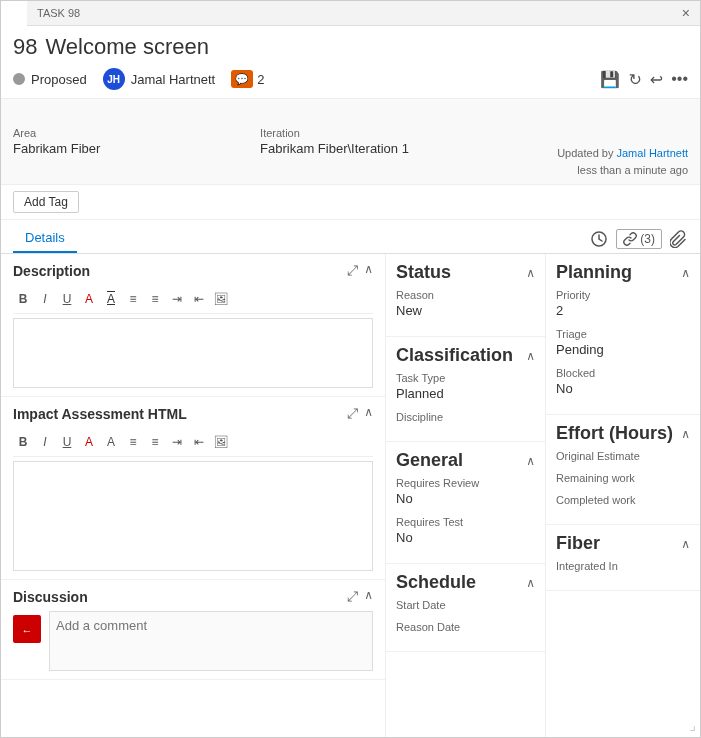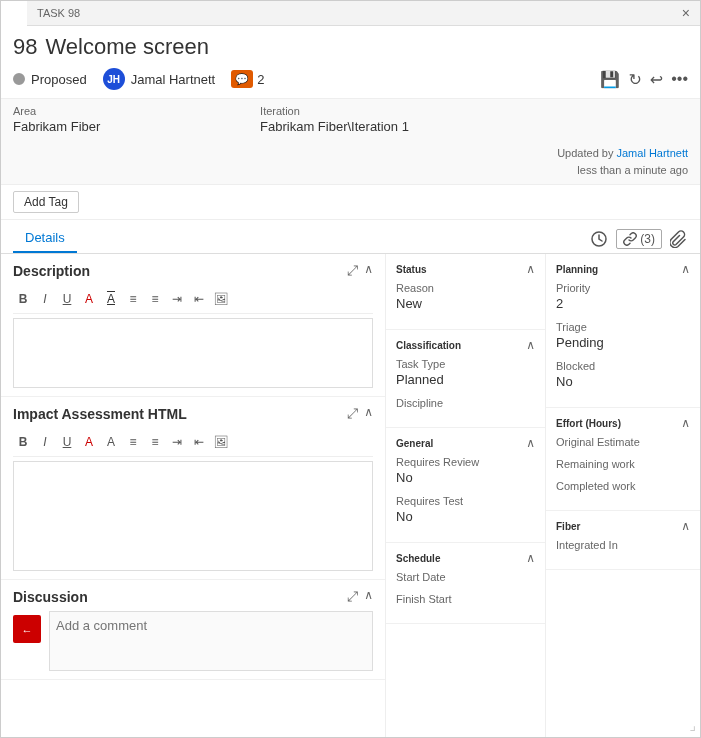--- a/index.html
+++ b/index.html
@@ -22,21 +22,21 @@
     .status-proposed { display: flex; align-items: center; gap: 6px; font-size: 13px; color: #333; }
     .status-dot { width: 12px; height: 12px; border-radius: 50%; background: #999; border: 2px solid #999; }
     .assignee { display: flex; align-items: center; gap: 6px; }
     .avatar-placeholder { width: 22px; height: 22px; border-radius: 50%; background: #1d4ed8; display: flex; align-items: center; justify-content: center; color: #fff; font-size: 10px; font-weight: bold; }
     .comment-badge { display: flex; align-items: center; gap: 4px; }
     .comment-icon { width: 22px; height: 18px; background: #e05a00; border-radius: 3px; display: flex; align-items: center; justify-content: center; color: #fff; font-size: 11px; }
     .toolbar-icons { margin-left: auto; display: flex; gap: 8px; align-items: center; }
     .toolbar-icon { font-size: 16px; color: #555; cursor: pointer; }
     
     
-    .meta-row { display: flex; align-items: flex-start; padding: 6px 12px; background: #f9f9f9; border-top: 1px solid #eee; border-bottom: 1px solid #eee; gap: 0; }
+    .meta-row { display: flex; align-items: center; padding: 6px 12px; background: #f9f9f9; border-top: 1px solid #eee; border-bottom: 1px solid #eee; gap: 0; }
     .meta-field { flex: 1; padding-right: 12px; }
     .meta-label { font-size: 11px; color: #666; }
     .meta-value { font-size: 13px; color: #333; font-weight: 400; margin-top: 2px; }
     .meta-updated { margin-left: auto; text-align: right; font-size: 11px; color: #666; line-height: 1.5; margin-top: 40px; }
     .meta-updated a { color: #0078d4; text-decoration: none; }
     
     
     .tag-row { padding: 6px 12px; border-bottom: 1px solid #eee; }
     .add-tag-btn { border: 1px solid #ccc; background: #fff; padding: 3px 10px; font-size: 12px; color: #333; cursor: pointer; border-radius: 2px; }
     
@@ -83,21 +83,21 @@
     .discussion-textarea { flex: 1; border: 1px solid #ddd; padding: 6px; font-size: 13px; color: #aaa; min-height: 60px; font-family: inherit; resize: none; background: #fafafa; }
     
     
     .chevron { font-size: 12px; color: #666; }
     
     
     .resize-handle { position: absolute; bottom: 4px; right: 4px; color: #ccc; font-size: 14px; }
     
     .right-col-section { padding: 8px 10px; border-bottom: 1px solid #f0f0f0; }
     .right-col-header { display: flex; justify-content: space-between; align-items: center; margin-bottom: 6px; }
-    .right-col-title { font-size: 10px; font-weight: 600; color: #333; }
+    .right-col-title { font-size: 18px; font-weight: 600; color: #333; }
     
     .window-content { flex: 1; display: flex; flex-direction: column; overflow: hidden; }
     
     .link-badge { display: flex; align-items: center; gap: 3px; background: transparent; border: 1px solid #aaa; border-radius: 2px; padding: 2px 6px; font-size: 12px; color: #555; cursor: pointer; }
   </style>
 </head>
 <body>
 
 <div class="window">
 
@@ -293,21 +293,21 @@
         <div class="right-col-section">
           <div class="right-col-header">
             <span class="right-col-title">Schedule</span>
             <span class="chevron">∧</span>
           </div>
           <div class="field">
             <div class="field-label">Start Date</div>
             <div class="field-empty"></div>
           </div>
           <div class="field">
-            <div class="field-label">Finish Start</div>
+            <div class="field-label">Reason Date</div>
             <div class="field-empty"></div>
           </div>
         </div>
       </div>
 
       <div class="right-column">
 
         <div class="right-col-section">
           <div class="right-col-header">
             <span class="right-col-title">Planning</span>

